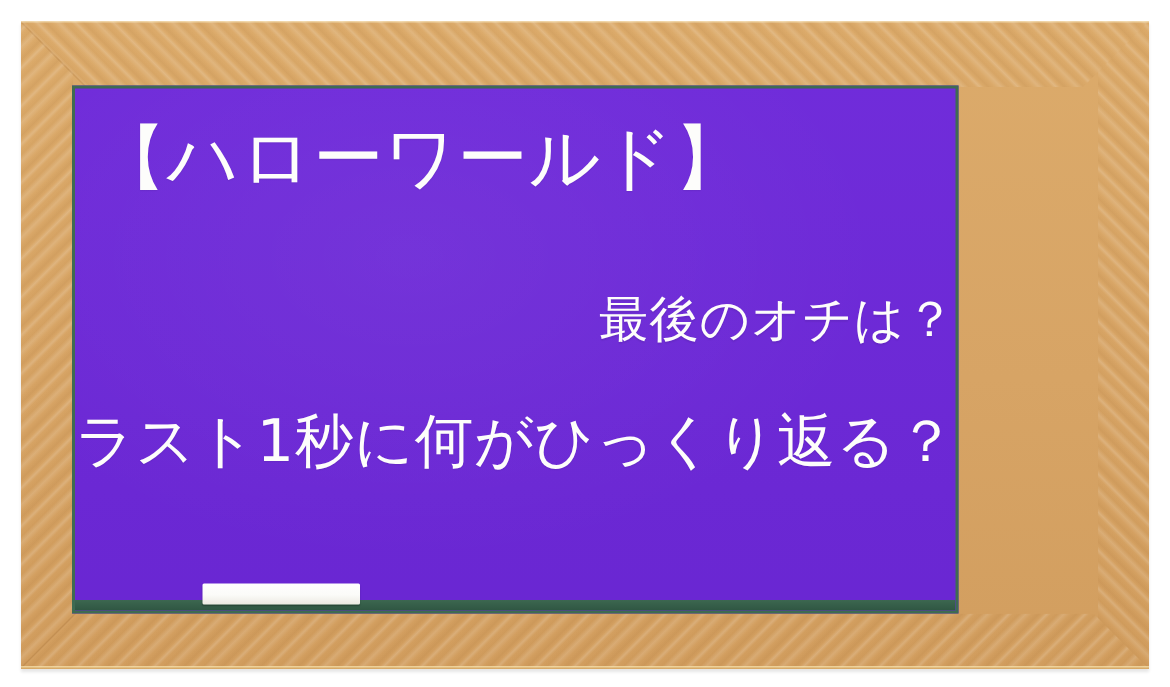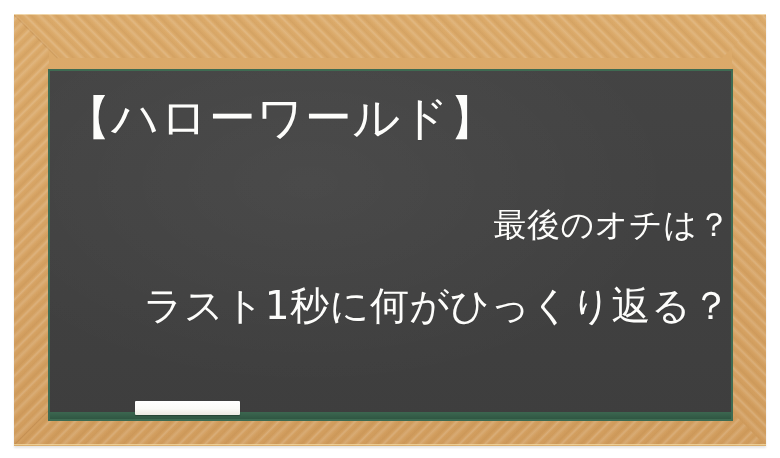--- a/index.html
+++ b/index.html
@@ -105,24 +105,24 @@
   .frame-lip-top {
     position: absolute;
     left: 0; top: 0; width: 100%; height: 1px;
     background: rgba(255,245,215,0.55);
   }
 
   
   .board {
     position: absolute;
     left: 48px;
-    top: 69px;
-    width: 685px;
+    top: 57px;
+    width: 591px;
     height: 352px;
-    background: #404040;
+    background: #6d28d9;
     border: 2px solid #3e6b52;
     box-sizing: border-box;
     overflow: hidden;
   }
   .board-inner-shade {
     position: absolute;
     inset: 0;
     background:
       radial-gradient(ellipse at 38% 32%, rgba(255,255,255,0.045) 0%, rgba(255,255,255,0.0) 62%),
       linear-gradient(180deg, rgba(255,255,255,0.02) 0%, rgba(0,0,0,0.03) 100%);

